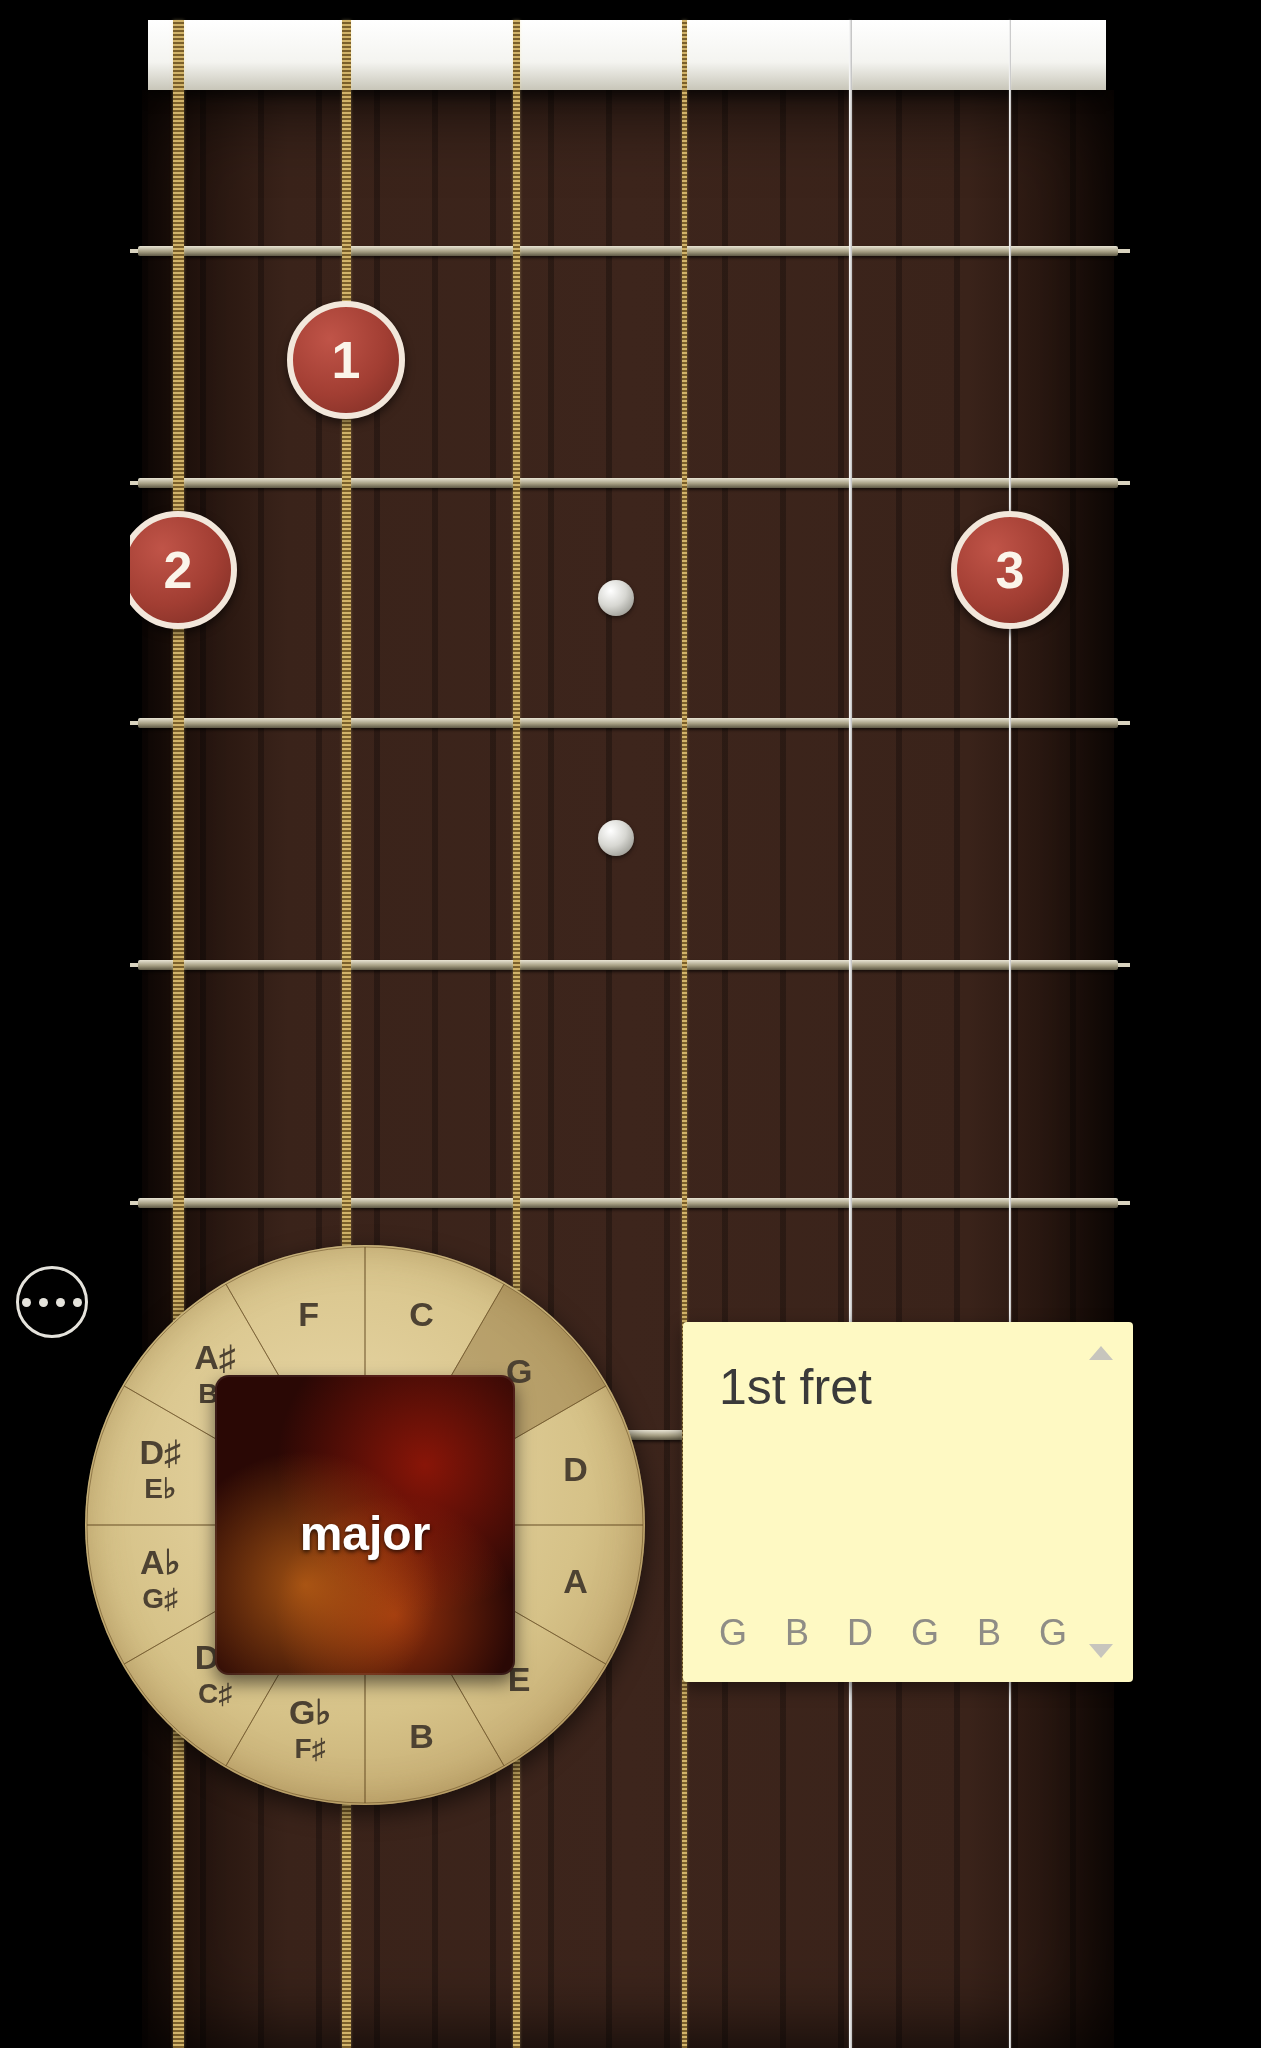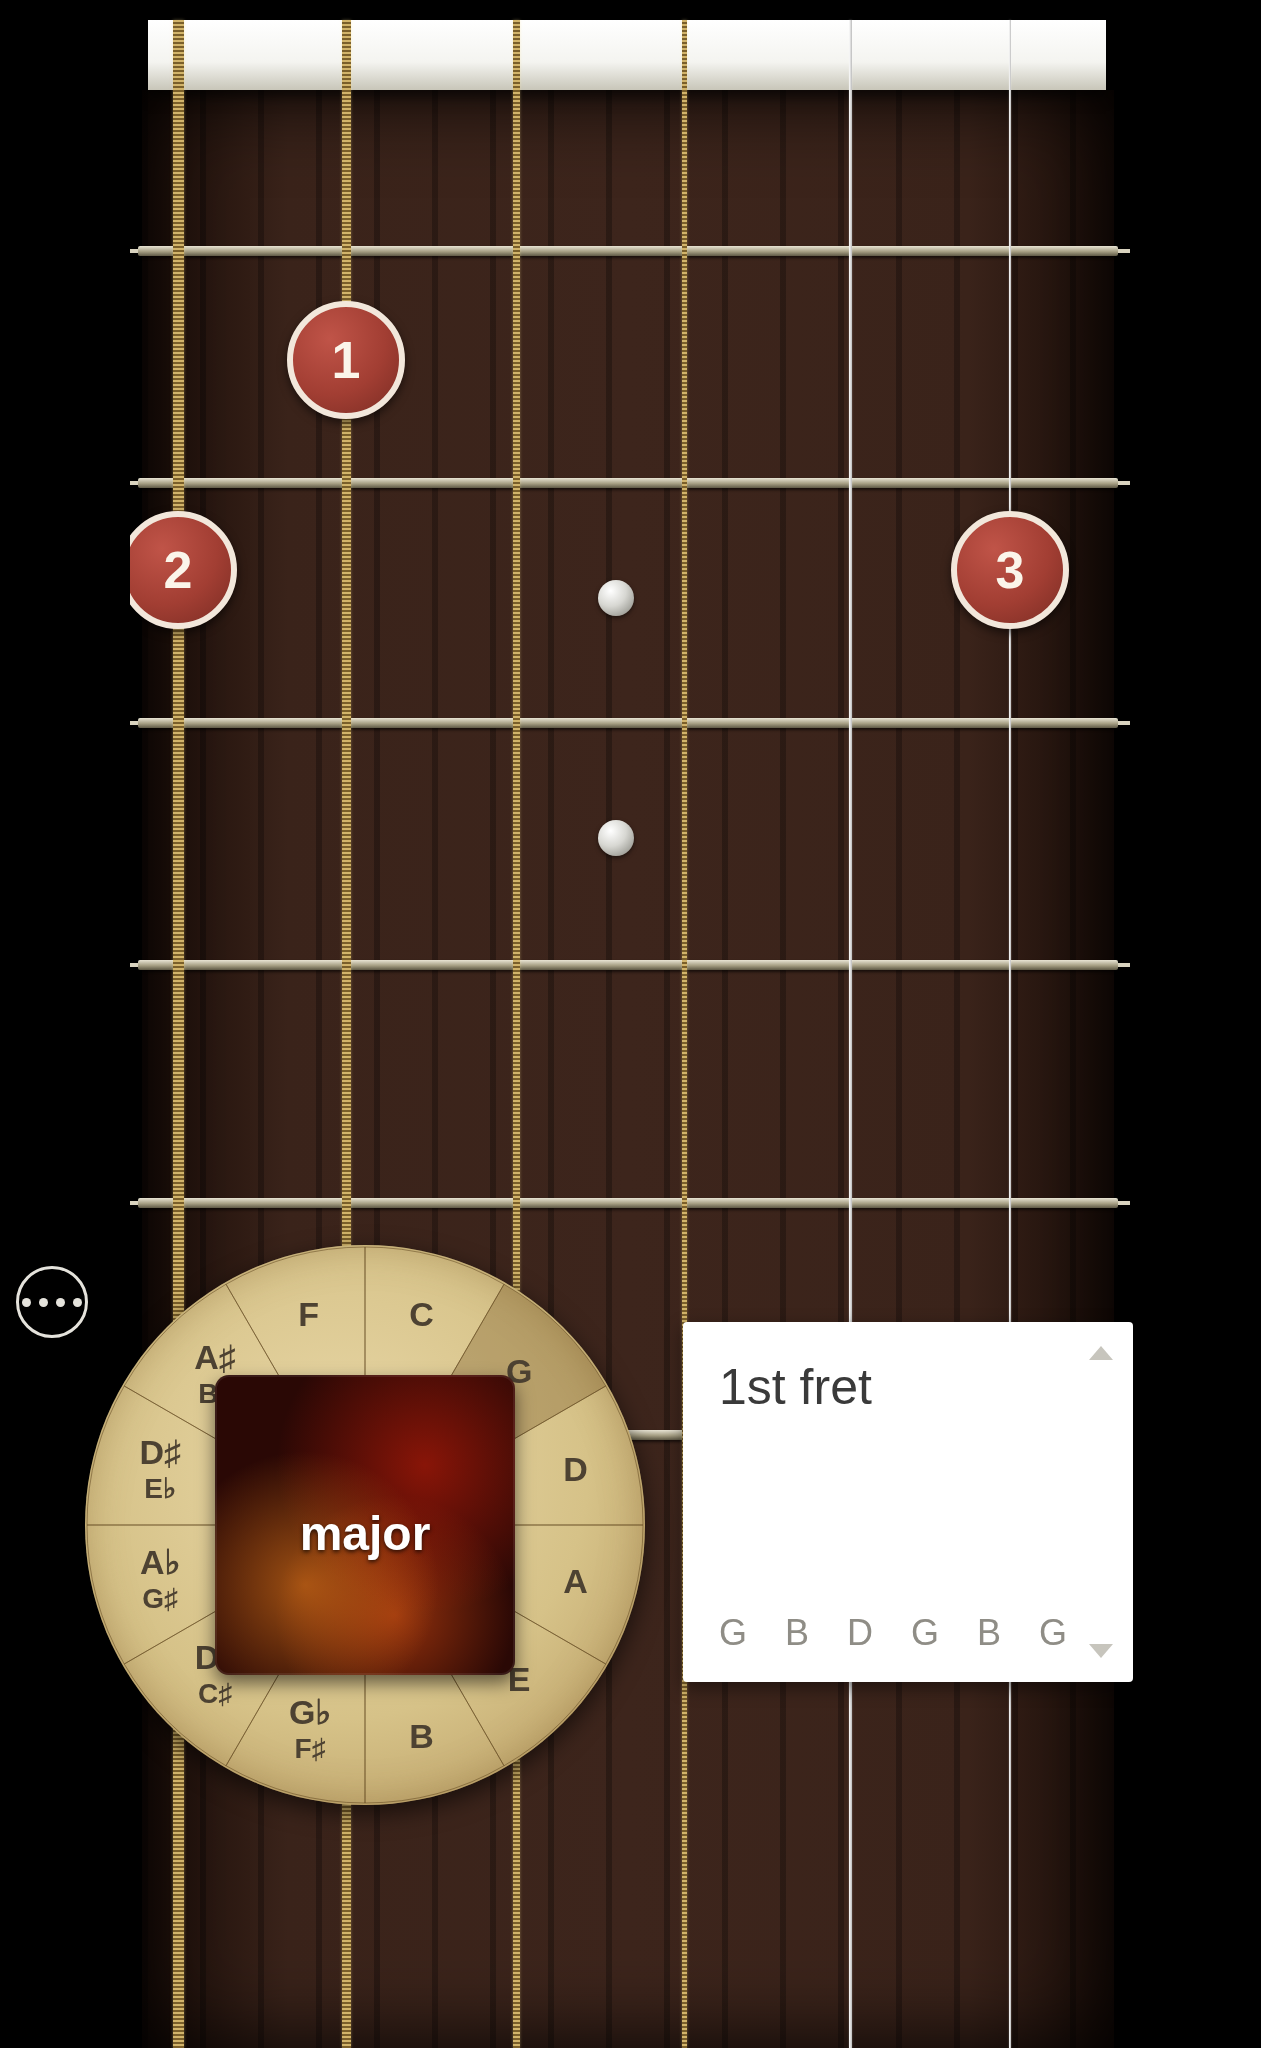--- a/index.html
+++ b/index.html
@@ -41,21 +41,21 @@
   .wheel text.sub{font:600 28px sans-serif;}
   .chip{position:absolute;left:50%;top:50%;width:300px;height:300px;transform:translate(-50%,-50%);
         border-radius:14px;box-shadow:0 8px 18px rgba(0,0,0,.55), inset 0 0 0 2px rgba(255,255,255,.08);
         background:
           radial-gradient(circle at 30% 70%,rgba(255,140,30,.55),transparent 45%),
           radial-gradient(circle at 70% 30%,rgba(200,30,10,.6),transparent 50%),
           radial-gradient(circle at 60% 80%,rgba(255,90,20,.5),transparent 40%),
           #2a0805;
         display:flex;align-items:center;justify-content:center;}
   .chip span{color:#fff;font:600 48px sans-serif;text-shadow:0 2px 4px rgba(0,0,0,.7);margin-top:16px;}
-  .panel{position:absolute;left:683px;top:1322px;width:450px;height:360px;background:#ffffff;border-radius:4px;
+  .panel{position:absolute;left:683px;top:1322px;width:450px;height:360px;background:#fef9c3;border-radius:4px;
          box-shadow:0 6px 18px rgba(0,0,0,.45);padding:36px 36px 28px;box-sizing:border-box;
          display:flex;flex-direction:column;justify-content:space-between;}
   .panel h2{margin:0;font:400 50px sans-serif;color:#3a3a3a;}
   .notes{display:flex;gap:38px;color:#8f8d86;font:400 36px sans-serif;}
   .caret{position:absolute;right:20px;width:0;height:0;border-left:12px solid transparent;border-right:12px solid transparent;}
   .caret.up{top:24px;border-bottom:14px solid #c7c5bd;}
   .caret.dn{bottom:24px;border-top:14px solid #c7c5bd;}
 </style>
 </head>
 <body>

